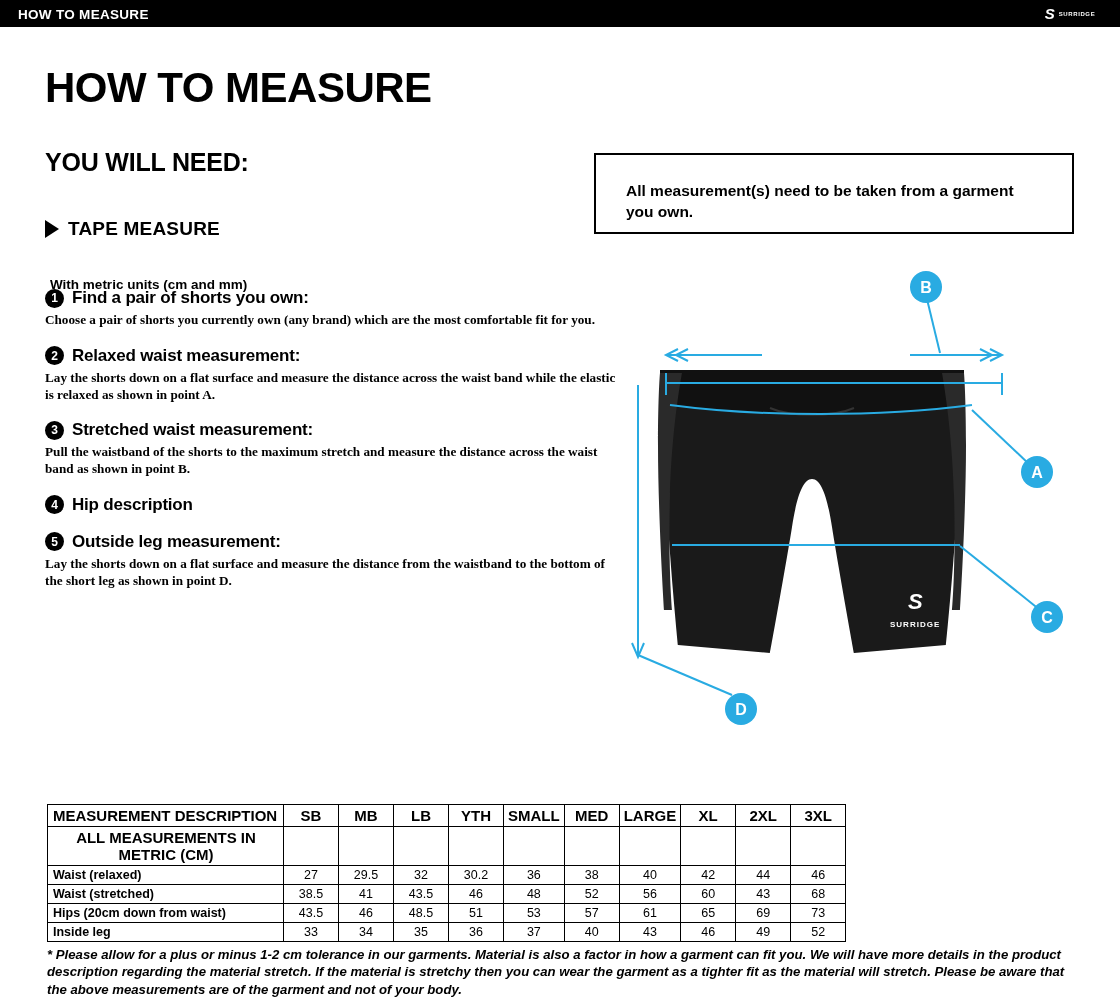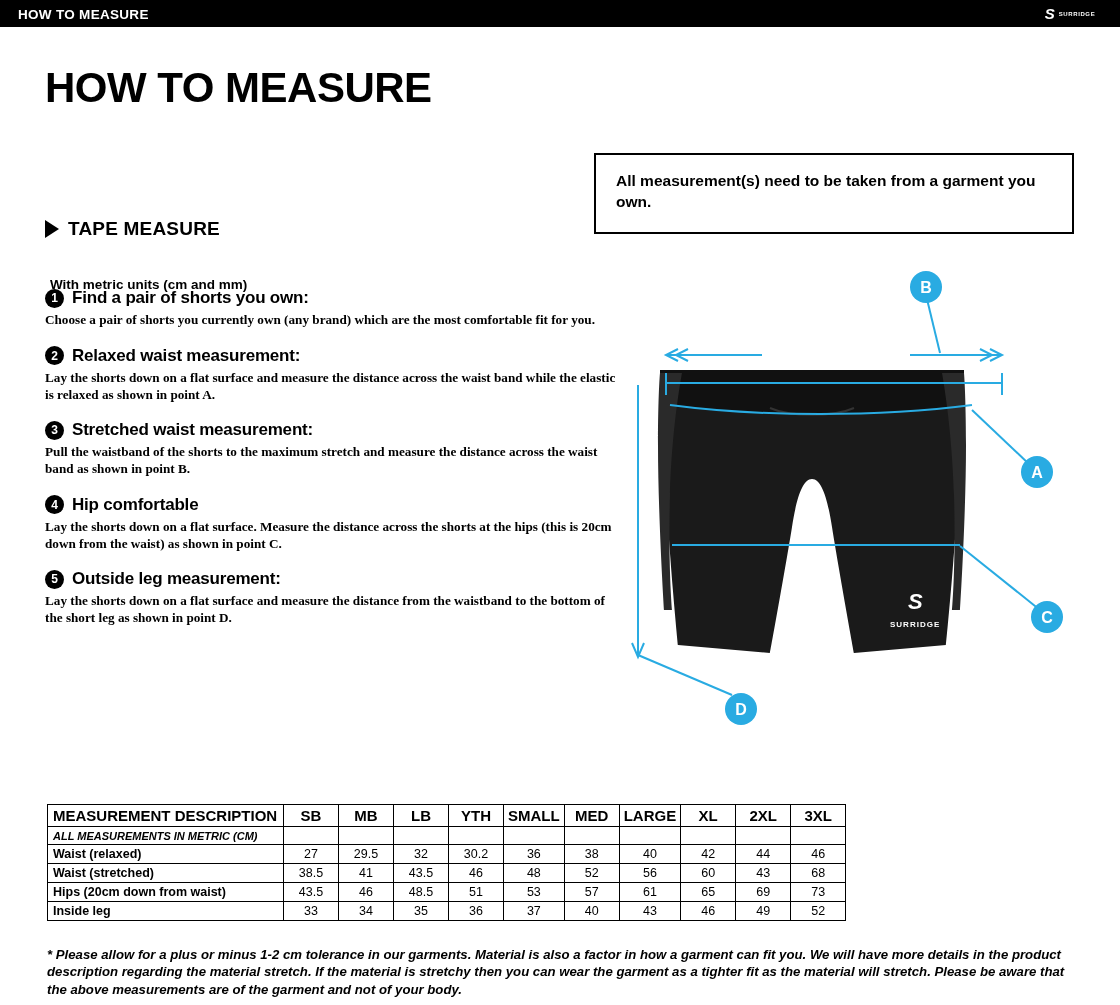--- a/index.html
+++ b/index.html
@@ -63,21 +63,21 @@
     position: absolute; left: 50px; top: 237px;
     font-size: 13.5px; font-weight: bold; margin-top: 40px;
   }
 
   
   .callout {
     position: absolute; left: 594px; top: 153px; width: 480px; height: 81px;
     border: 2px solid #000; padding: 14px 16px 0 18px;
   }
   .callout p {
-    margin: 2px; font-size: 15.5px; font-weight: bold; line-height: 1.35;
+    margin: 12px; font-size: 15.5px; font-weight: bold; line-height: 1.35;
   }
 
   
   .steps { position: absolute; left: 45px; top: 288px; width: 580px; }
   .step { position: relative; margin-bottom: 17px; }
   .step-head { display: flex; align-items: center; gap: 8px; }
   .bullet {
     width: 19px; height: 19px; border-radius: 50%;
     background: #000; color: #fff; font-size: 12px; font-weight: bold;
     display: flex; align-items: center; justify-content: center;
@@ -108,21 +108,21 @@
     border: 1px solid #000; padding: 2px 4px; font-weight: bold;
     text-align: center; height: 18px;
   }
   table.size th.desc, table.size td.desc {
     text-align: left; width: 236px; padding-left: 5px;
   }
   table.size thead th { font-size: 15px; }
   table.size thead th.desc { font-size: 15px; }
   table.size td.colv { width: 55px; font-weight: normal; }
   table.size tr.metric td {
-    font-size: 11px; text-align: left; font-style: italic;
+    font-size: 15px; text-align: center;
   }
   table.size td.empty { border-top: 1px solid #000; }
 
   .footnote {
     position: absolute; left: 47px; top: 946px; width: 1030px;
     font-size: 13.2px; font-weight: bold; font-style: italic; line-height: 1.32;
   }
 
   .lbl-circle {
     fill: #29abe2;
@@ -141,20 +141,21 @@
     <div class="topbar-title">HOW TO MEASURE</div>
     <div class="brand-logo">
       <div class="brand-block">
         <span class="brand-s">S</span>
         <span class="brand-word">SURRIDGE</span>
       </div>
     </div>
   </div>
 
   <div class="h1">HOW TO MEASURE</div>
+  <div class="h2">YOU WILL NEED:</div>
 
   <div class="tape-row">
     <span class="tri"></span>
     <span class="tape-label">TAPE MEASURE</span>
   </div>
   <div class="tape-sub">With metric units (cm and mm)</div>
 
   <div class="callout">
     <p>All measurement(s) need to be taken from a garment you own.</p>
   </div>
@@ -177,23 +178,22 @@
     <div class="step">
       <div class="step-head">
         <span class="bullet">3</span>
         <span class="step-title">Stretched waist measurement:</span>
       </div>
       <p class="step-body">Pull the waistband of the shorts to the maximum stretch and measure the distance across the waist band as shown in point B.</p>
     </div>
     <div class="step">
       <div class="step-head">
         <span class="bullet">4</span>
-        <span class="step-title">Hip comfortable</span>
-      </div>
-      <p class="step-body">Lay the shorts down on a flat surface. Measure the distance across the shorts at the hips (this is 20cm down from the waist)  as shown in point C.</p>
+        <span class="step-title">Hip description</span>
+      </div>
     </div>
     <div class="step">
       <div class="step-head">
         <span class="bullet">5</span>
         <span class="step-title">Outside leg measurement:</span>
       </div>
       <p class="step-body">Lay the shorts down on a flat surface and measure the distance from the waistband to the bottom of the short leg as shown in point D.</p>
     </div>
   </div>
 

